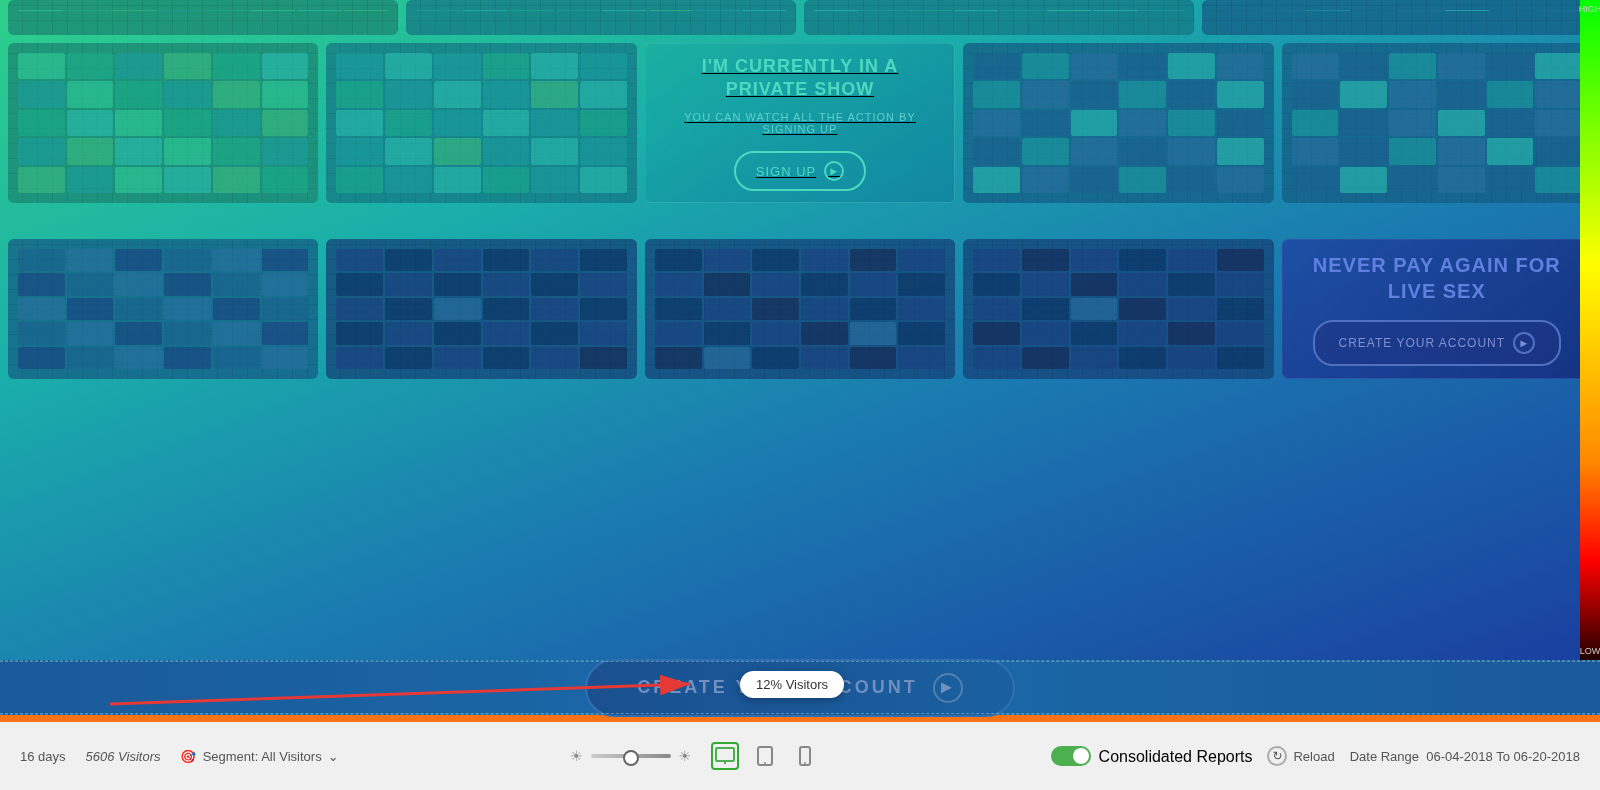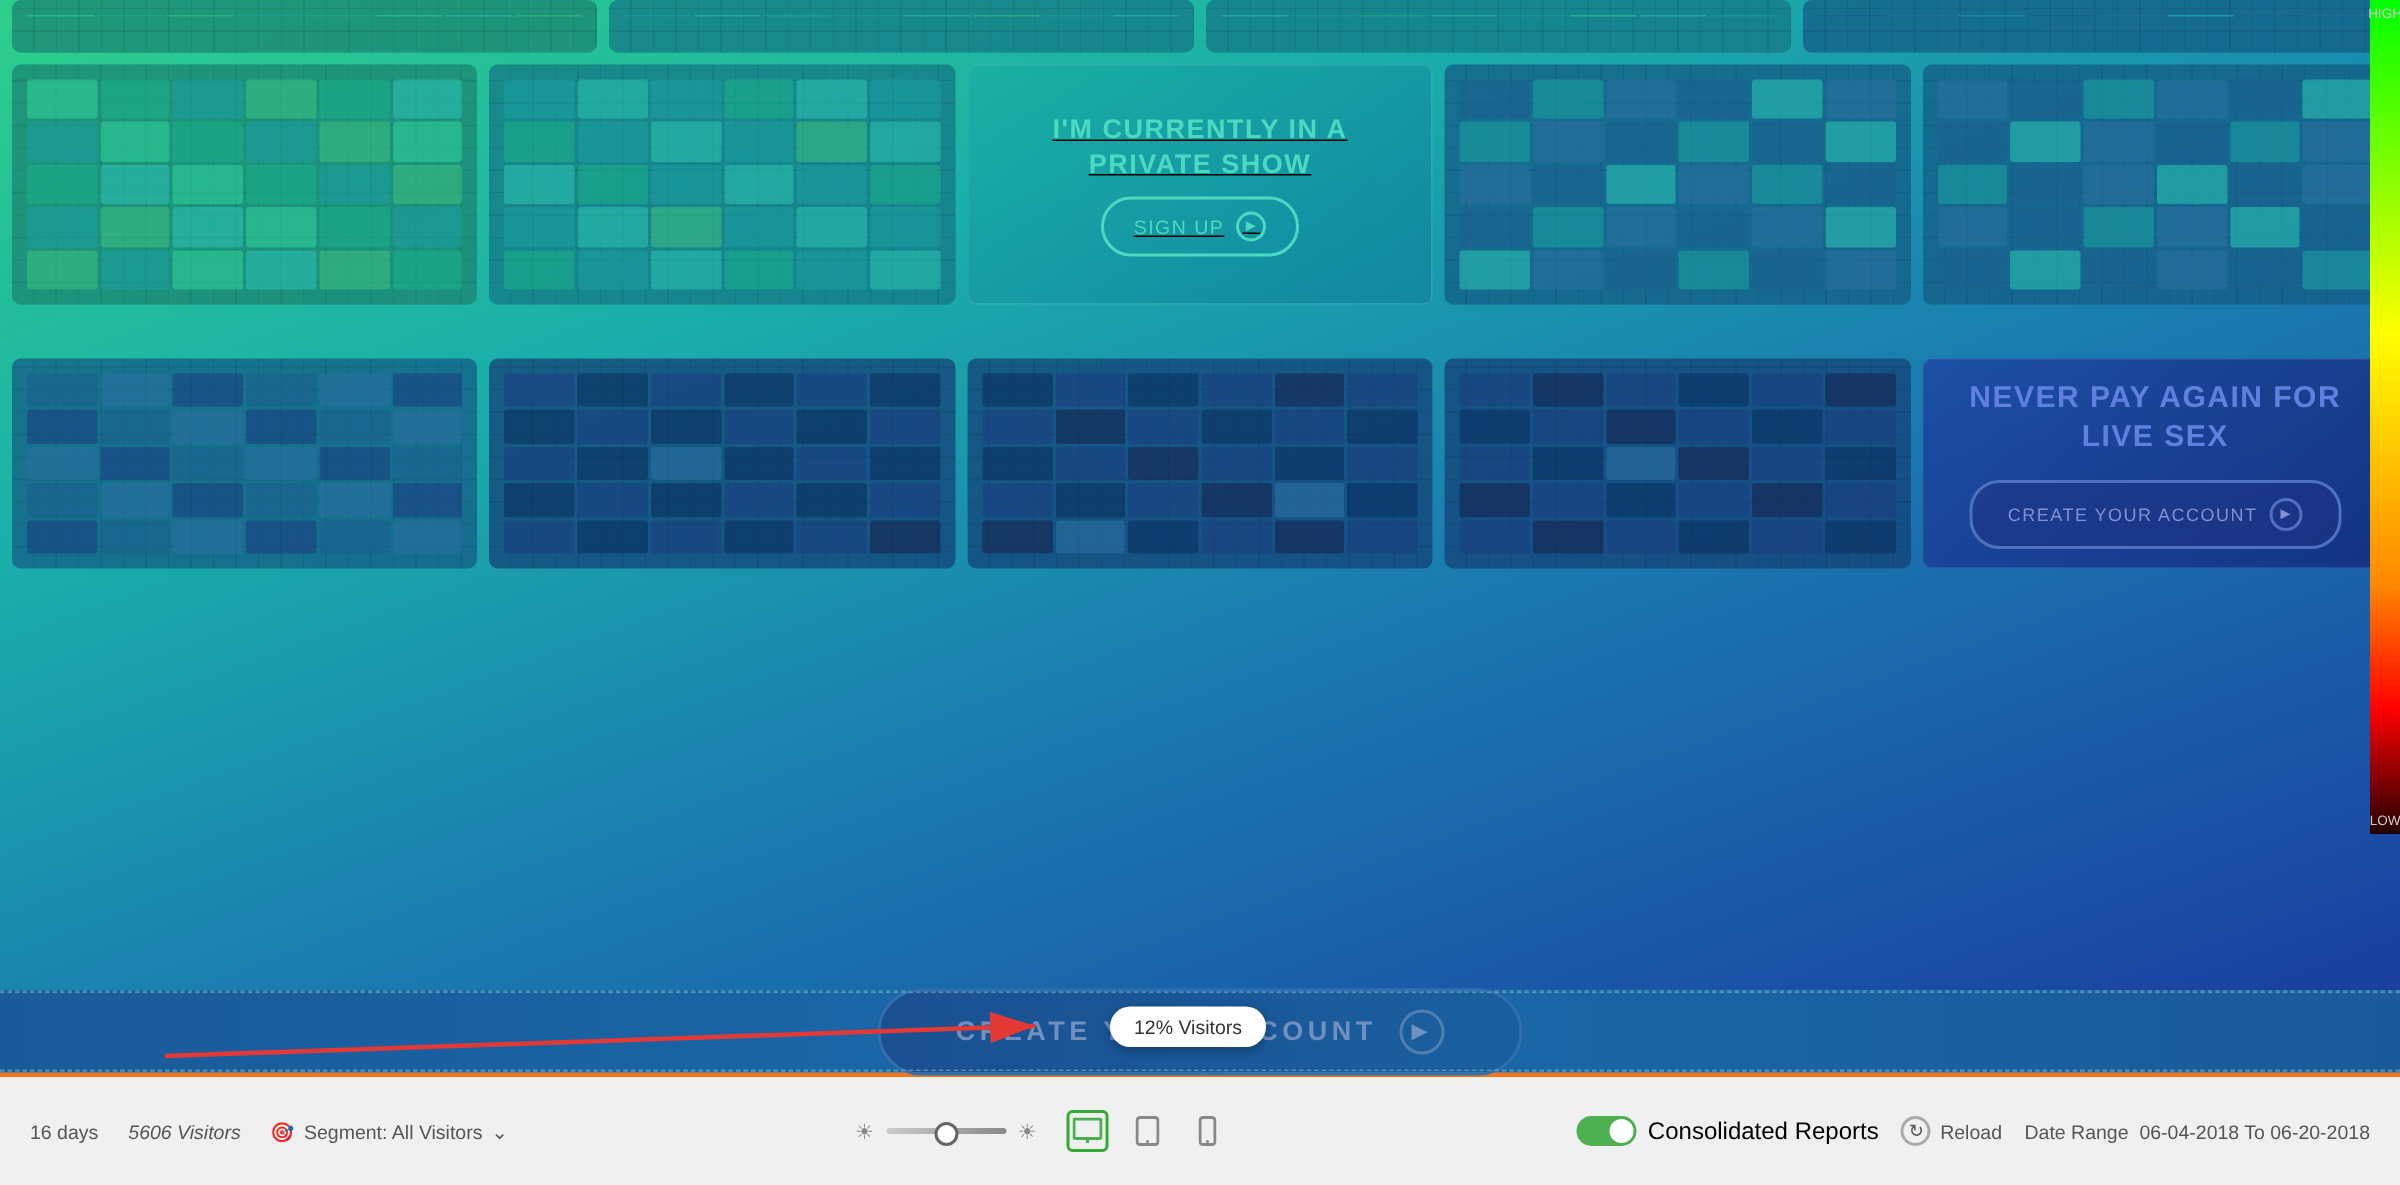--- a/index.html
+++ b/index.html
@@ -197,21 +197,21 @@
       padding: 0 8px 8px 8px;
     }
     .row-3 .thumb-card { height: 140px; margin-top: 28px; }
 
     
     .heatmap-bar {
       position: absolute;
       right: 0;
       top: 0;
       width: 20px;
-      height: 556px;
+      height: 660px;
       background: linear-gradient(to bottom, #00ff00 0%, #ffff00 40%, #ff8800 70%, #ff0000 85%, #220000 100%);
       display: flex;
       flex-direction: column;
       align-items: center;
       justify-content: space-between;
       padding: 4px 0;
     }
 
     .heatmap-label {
       color: #ccc;
@@ -283,21 +283,21 @@
       height: 55px;
     }
 
     
     .bottom-toolbar {
       width: 1600px;
       height: 75px;
       background: #f0f0f0;
       display: flex;
       align-items: center;
-      border-top: 3px solid #f97316;
+      border-top: 7px solid #f97316;
       gap: 46px;
     }
 
     .toolbar-left {
       display: flex;
       align-items: center;
       gap: 20px;
       padding: 0 20px;
       flex: 0 0 auto;
     }
@@ -562,20 +562,21 @@
           <div class="px px-t1"></div>
           <div class="px px-t2"></div>
           <div class="px px-g2"></div>
           <div class="px px-t1"></div>
           <div class="px px-t2"></div>
       </div>
     </div>
 
     <div class="thumb-card private-show-card">
       <div class="private-title">I'M CURRENTLY IN A PRIVATE SHOW</div>
+      <div class="private-subtitle">YOU CAN WATCH ALL THE ACTION BY SIGNING UP</div>
       <button class="signup-btn">
         <span>SIGN UP</span>
         <span class="arrow-circle">►</span>
       </button>
     </div>
     <div class="thumb-card mid-blue">
       <div class="pixel-blocks" style="grid-template-columns: repeat(6,1fr); grid-template-rows: repeat(5,1fr);">
         <div class="px px-b1"></div>
           <div class="px px-t1"></div>
           <div class="px px-b2"></div>

